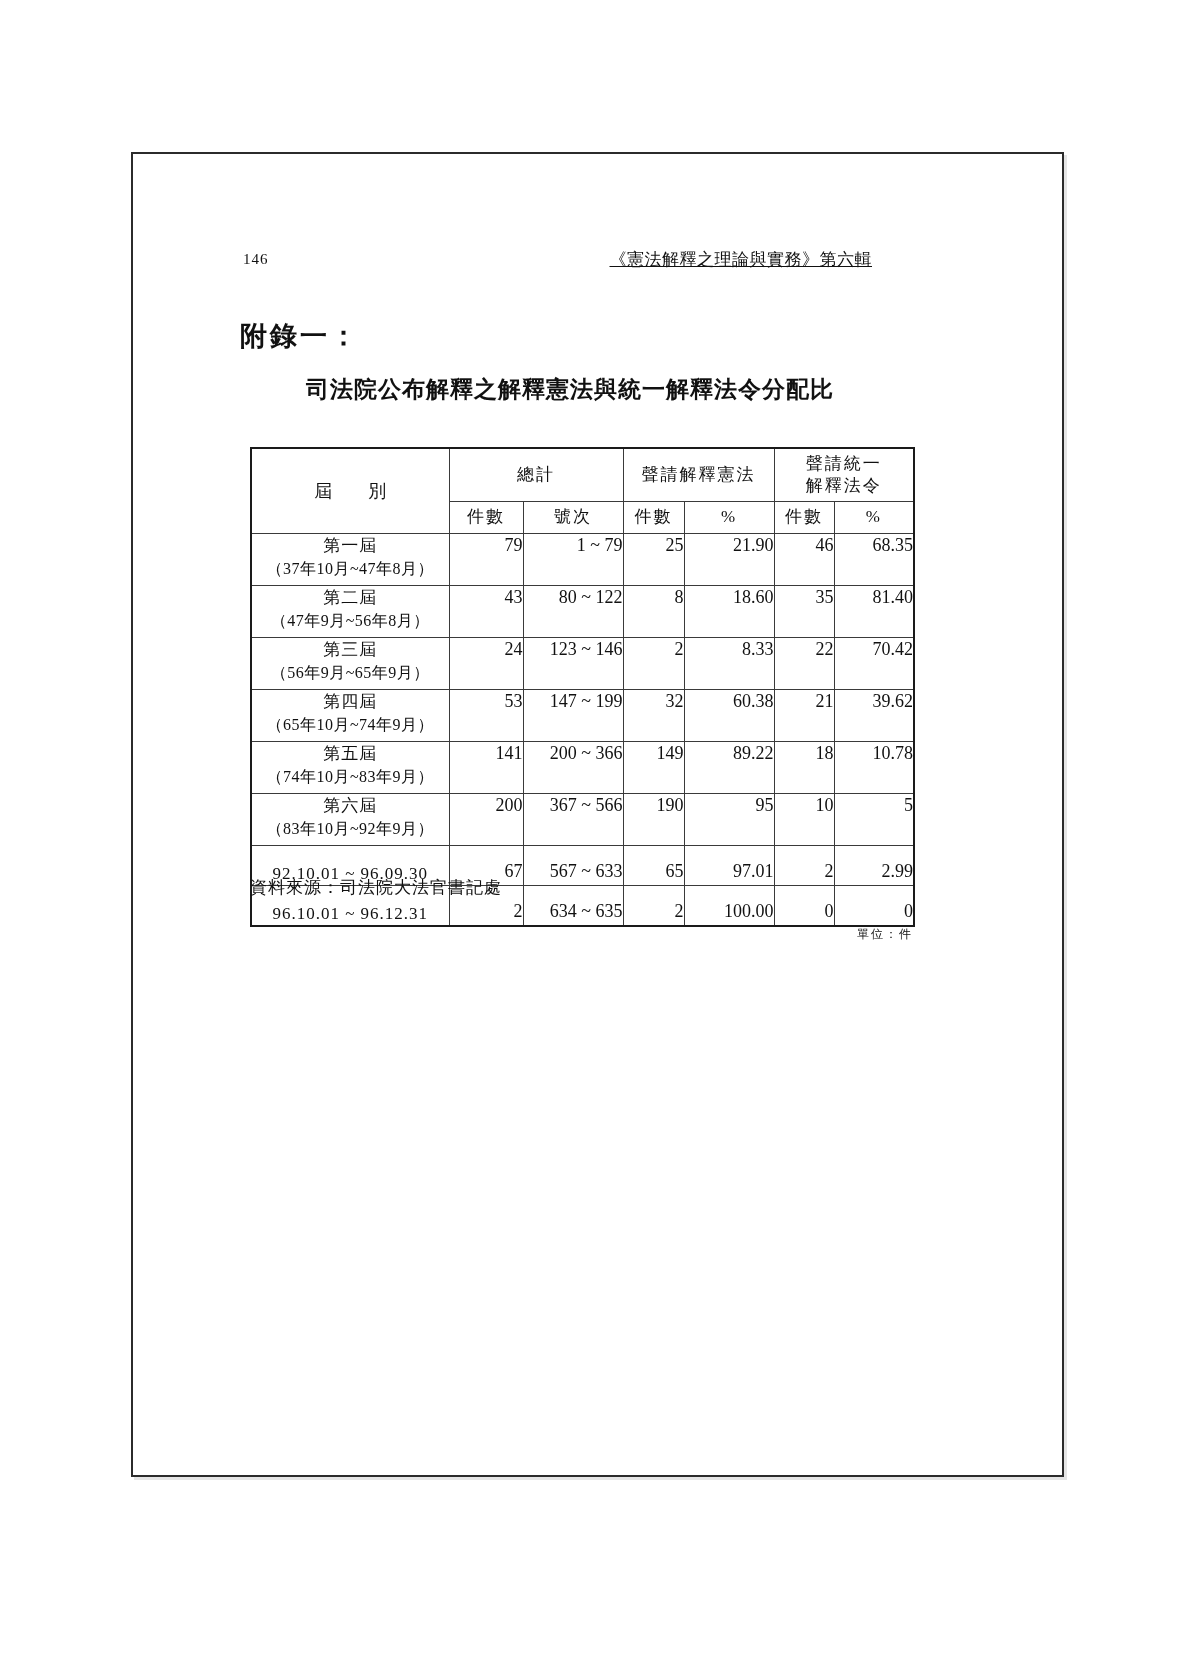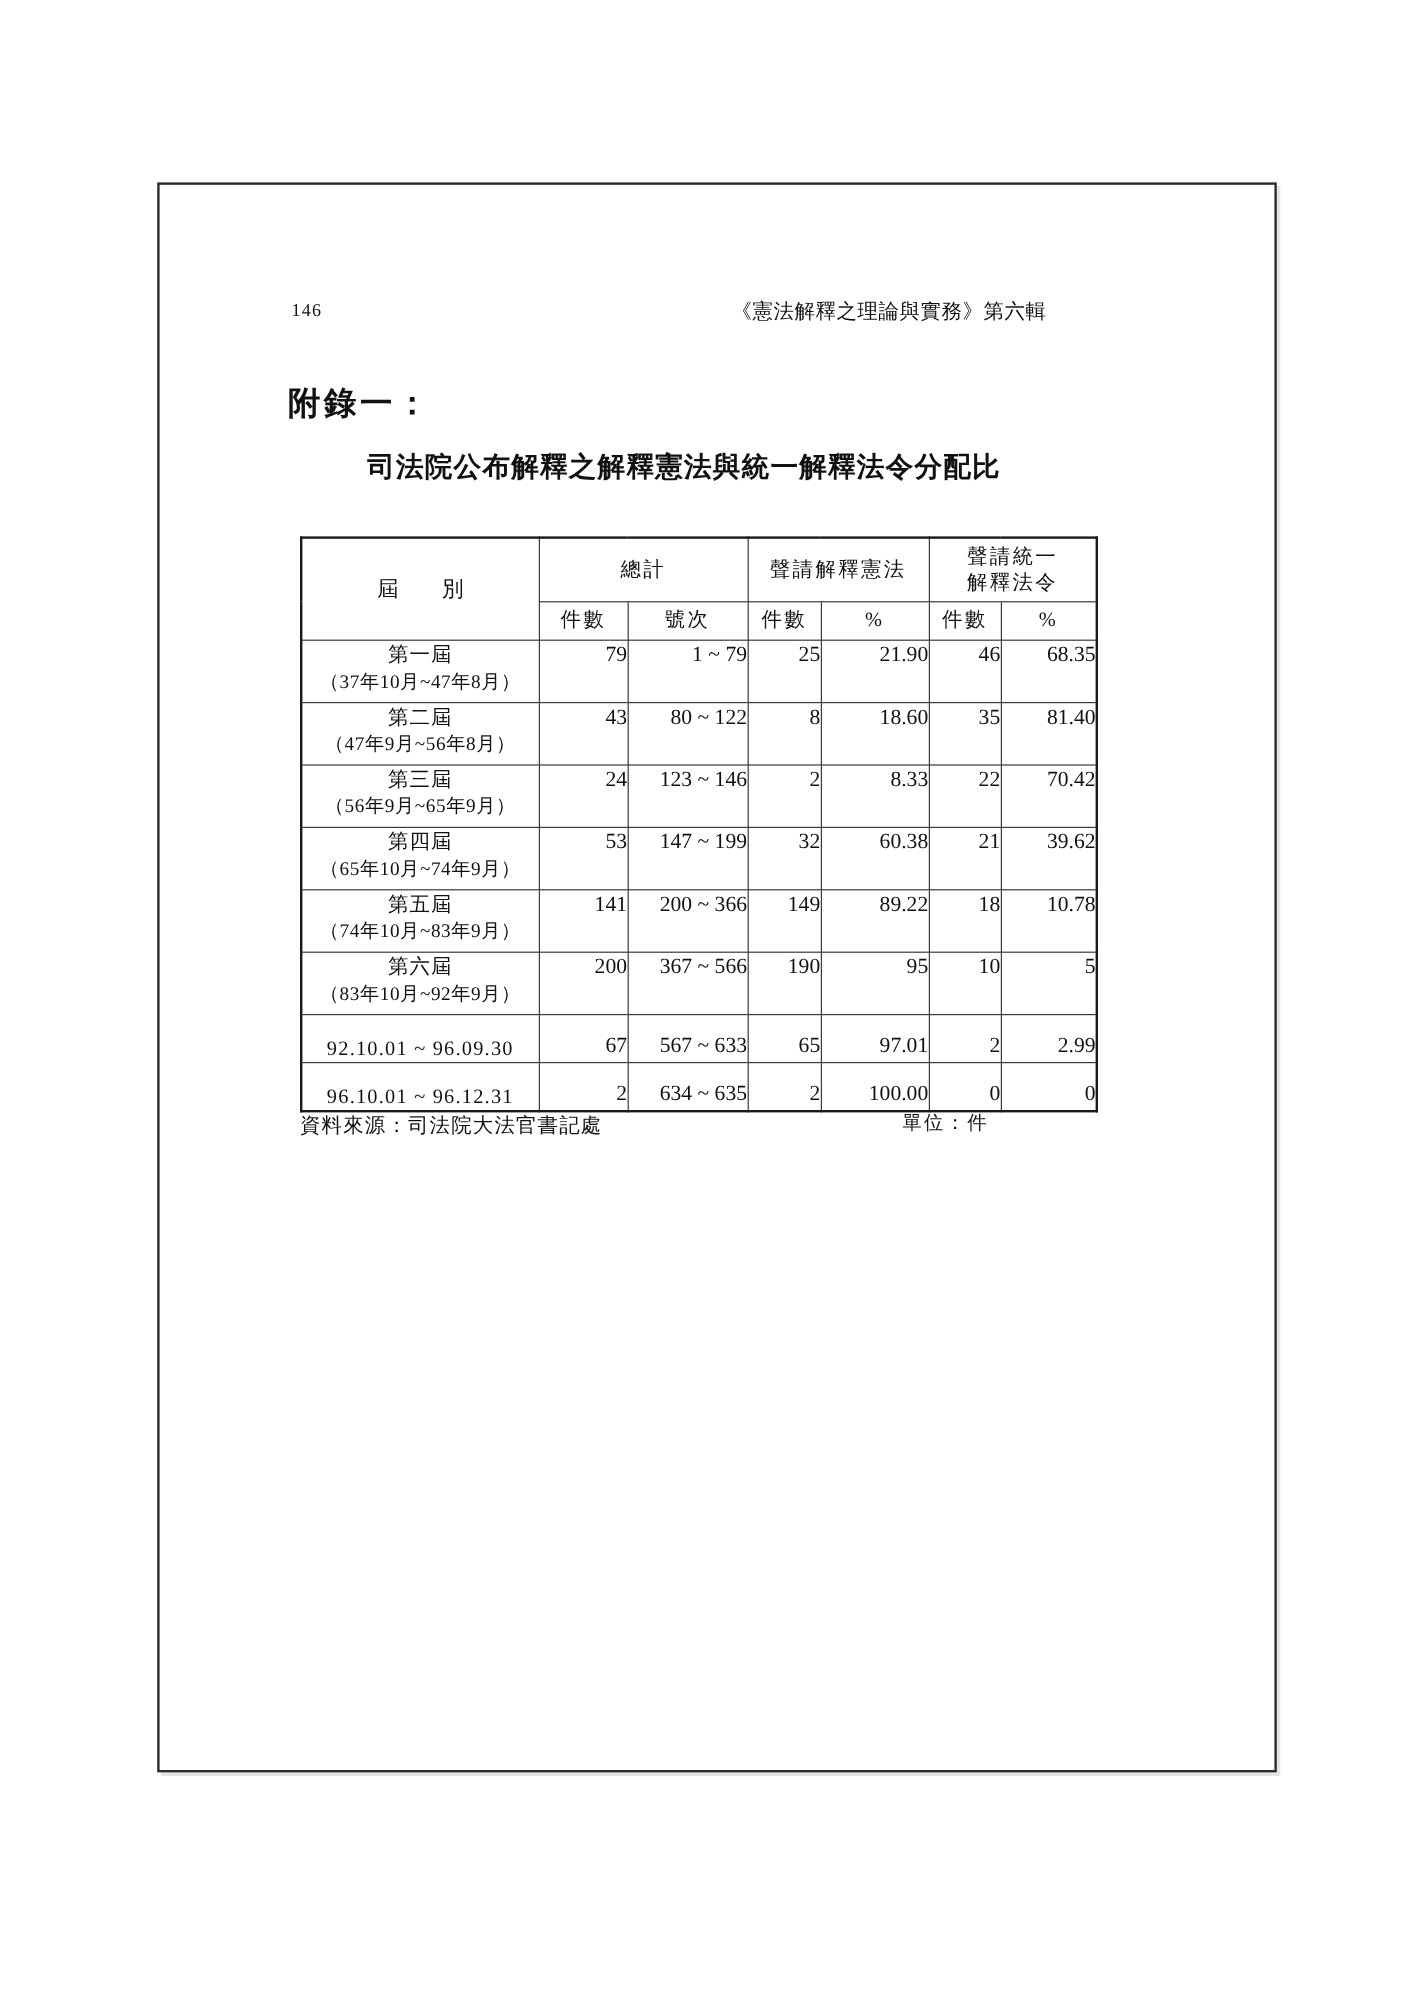--- a/index.html
+++ b/index.html
@@ -32,20 +32,21 @@
     letter-spacing: 1px;
   }
   .running-header {
     position: absolute;
     left: 500px;
     top: 248px;
     width: 372px;
     text-align: right;
     font-size: 17px;
     letter-spacing: 0.5px;
+    text-decoration: underline;
   }
   .appendix {
     position: absolute;
     left: 240px;
     top: 318px;
     font-size: 27px;
     font-weight: bold;
     letter-spacing: 3px;
     font-family: "DejaVu Sans", "Liberation Sans", sans-serif;
   }
@@ -102,32 +103,32 @@
     vertical-align: top;
     padding-top: 4px;
     line-height: 22px;
   }
   tr.single td.c, tr.single td.r { vertical-align: middle; padding-top: 12px; }
   td.c { text-align: right; }
   td.r { text-align: right; padding-right: 10px; }
   .source-note {
     position: absolute;
     left: 250px;
-    top: 926px;
+    top: 876px;
     font-size: 17px;
     letter-spacing: 1px;
     font-family: Liberation Serif, serif;
   }
   .unit-note {
     position: absolute;
     left: 663px;
     top: 926px;
     width: 250px;
-    text-align: center;
-    font-size: 16px;
+    text-align: right;
+    font-size: 12px;
     letter-spacing: 2px;
   }
 </style>
 </head>
 <body>
 
 <div class="frame"></div>
 
 <div class="page-number">146</div>
 <div class="running-header">《憲法解釋之理論與實務》第六輯</div>

